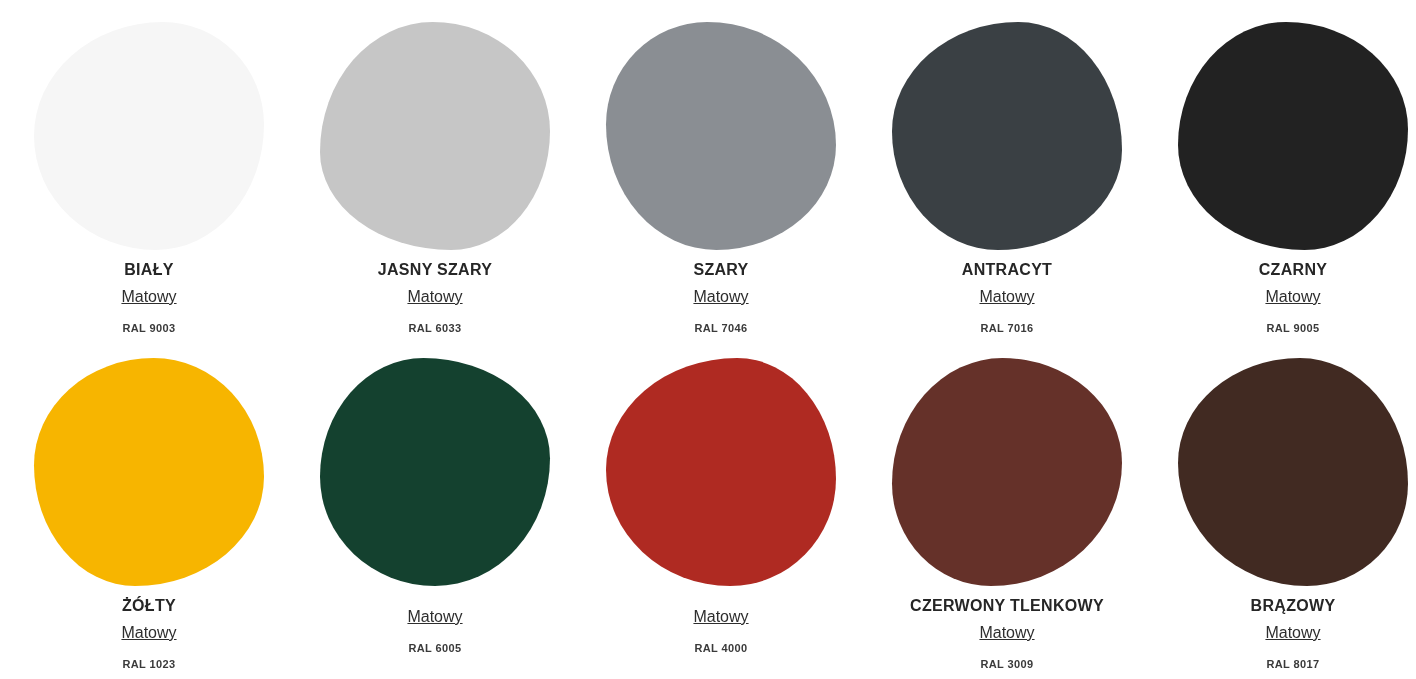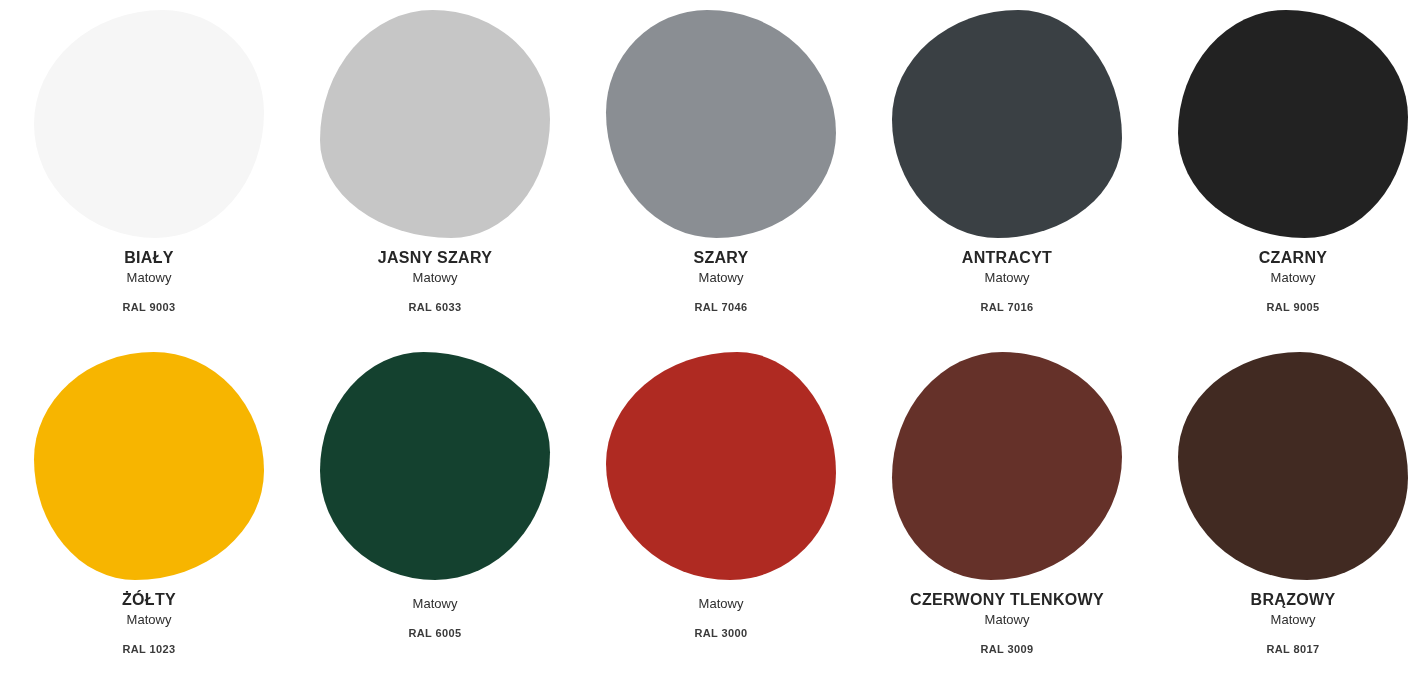--- a/index.html
+++ b/index.html
@@ -16,21 +16,21 @@
     overflow: hidden;
   }
 
   .palette {
     width: 1416px;
     height: 679px;
     display: flex;
     flex-direction: column;
     justify-content: space-between;
     box-sizing: border-box;
-    padding: 4px 0 0 0;
+    padding: 16px 0 0 0;
   }
 
   .row {
     display: flex;
     flex-direction: row;
     justify-content: flex-start;
     align-items: flex-start;
     width: 1416px;
     height: 335px;
   }
@@ -82,24 +82,25 @@
 
   .name {
     font-size: 16px;
     font-weight: 700;
     letter-spacing: 0.3px;
     color: #262626;
     white-space: nowrap;
   }
 
   .finish {
-    font-size: 13px;
+    font-size: 16px;
     font-weight: 400;
     color: #2e2e2e;
-    margin-top: 5px;
+    margin-top: 11px;
+    text-decoration: underline;
   }
 
   .ral {
     font-size: 11px;
     font-weight: 700;
     letter-spacing: 0.4px;
     color: #3a3a3a;
     margin-top: 18px;
   }
 </style>
@@ -189,21 +190,21 @@
         <div class="ral">RAL 6005</div>
       </div>
     </div>
 
     <div class="swatch">
       <div class="blob-wrap">
         <div class="blob shape-h" style="background-color: rgb(175, 42, 34);"></div>
       </div>
       <div class="labels">
         <div class="finish">Matowy</div>
-        <div class="ral">RAL 3000</div>
+        <div class="ral">RAL 4000</div>
       </div>
     </div>
 
     <div class="swatch">
       <div class="blob-wrap">
         <div class="blob shape-i" style="background-color: rgb(101, 49, 41);"></div>
       </div>
       <div class="labels">
         <div class="name">CZERWONY TLENKOWY</div>
         <div class="finish">Matowy</div>

